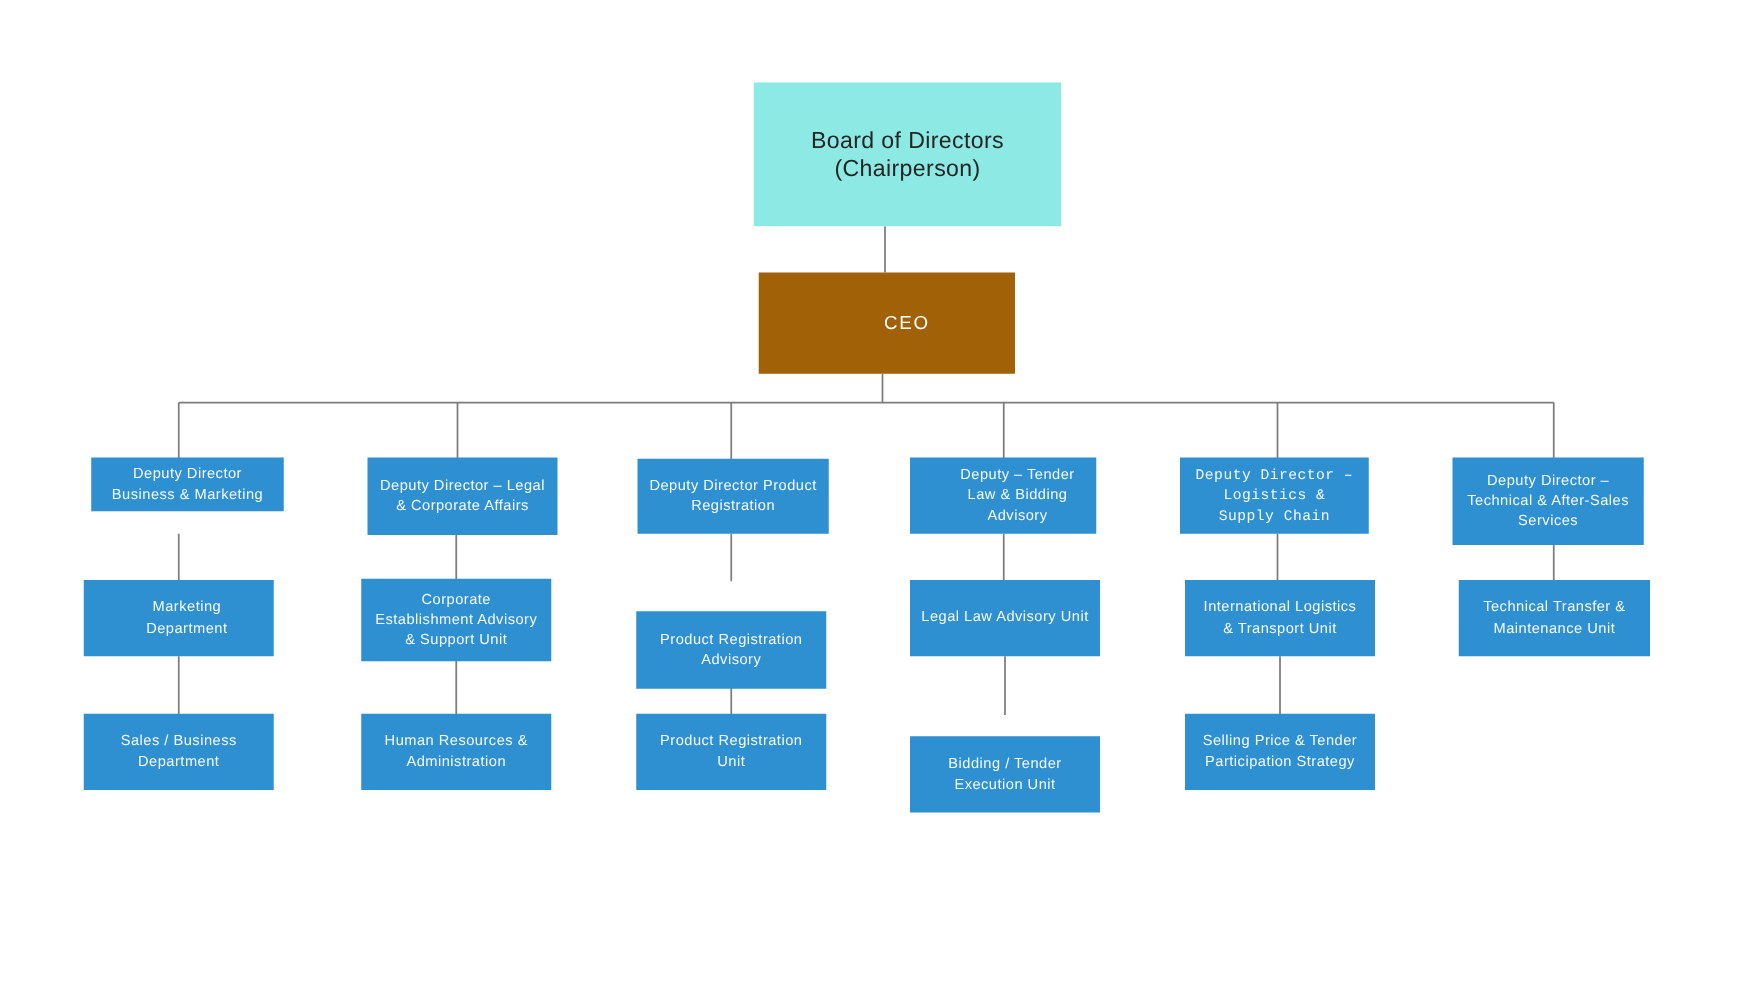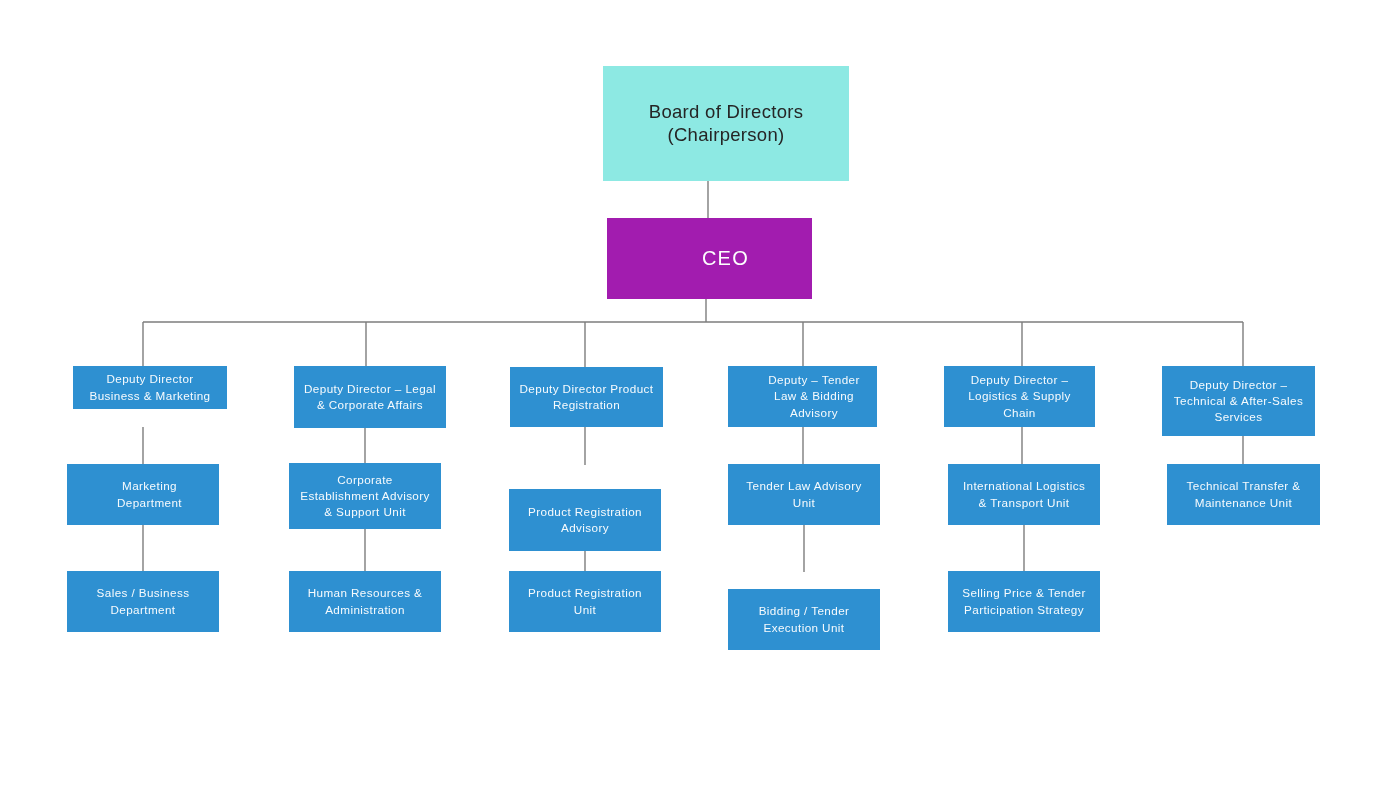--- a/index.html
+++ b/index.html
@@ -37,43 +37,43 @@
   .node--board {
     background: #8de9e3;
     color: #252525;
     font-size: 18.5px;
     line-height: 1.24;
     letter-spacing: 0.3px;
     padding: 6px 20px;
     margin-left: 18px;
   }
   .node--ceo {
-    background: #a21caf;
+    background: #a16207;
     color: #fdfefe;
-    font-size: 20px;
+    font-size: 15px;
     letter-spacing: 1.3px;
     padding-left: 32px;
   }
   .node--dept {
     background: #2e90d1;
     color: rgba(255,255,255,0.96);
     font-size: 11.7px;
     line-height: 1.38;
     letter-spacing: 0.4px;
     padding: 4px 9px;
   }
   
   .b-board { left: 585px; top: 66px;  width: 246px; height: 115px; }
   .b-ceo   { left: 607px; top: 218px; width: 205px; height: 81px; }
 
   .d1 { left: 73px;   top: 366px; width: 154px; height: 43px; }
   .d2 { left: 294px;  top: 366px; width: 152px; height: 62px; }
   .d3 { left: 510px;  top: 367px; width: 153px; height: 60px; }
   .d4 { left: 728px;  top: 366px; width: 149px; height: 61px; padding-left: 32px; }
-  .d5 { left: 944px;  top: 366px; width: 151px; height: 61px; }
+  .d5 { left: 944px;  top: 366px; width: 151px; height: 61px; font-family: Liberation Mono, monospace; }
   .d6 { left: 1162px; top: 366px; width: 153px; height: 70px; }
 
   .u11 { left: 67px;   top: 464px; width: 152px; height: 61px; padding-left: 22px; }
   .u21 { left: 289px;  top: 463px; width: 152px; height: 66px; }
   .u31 { left: 509px;  top: 464px; width: 152px; height: 62px; margin-top: 25px; }
   .u41 { left: 728px;  top: 464px; width: 152px; height: 61px; }
   .u51 { left: 948px;  top: 464px; width: 152px; height: 61px; }
   .u61 { left: 1167px; top: 464px; width: 153px; height: 61px; }
 
   .u12 { left: 67px;  top: 571px; width: 152px; height: 61px; }
@@ -119,21 +119,21 @@
   <div class="node node--dept d1">Deputy Director Business &amp; Marketing</div>
   <div class="node node--dept d2">Deputy Director – Legal &amp; Corporate Affairs</div>
   <div class="node node--dept d3">Deputy Director Product Registration</div>
   <div class="node node--dept d4">Deputy – Tender Law &amp; Bidding Advisory</div>
   <div class="node node--dept d5">Deputy Director – Logistics &amp; Supply Chain</div>
   <div class="node node--dept d6">Deputy Director – Technical &amp; After-Sales Services</div>
 
   <div class="node node--dept u11">Marketing Department</div>
   <div class="node node--dept u21">Corporate Establishment Advisory &amp; Support Unit</div>
   <div class="node node--dept u31">Product Registration Advisory</div>
-  <div class="node node--dept u41">Tender Law Advisory Unit</div>
+  <div class="node node--dept u41">Legal Law Advisory Unit</div>
   <div class="node node--dept u51">International Logistics &amp; Transport Unit</div>
   <div class="node node--dept u61">Technical Transfer &amp; Maintenance Unit</div>
 
   <div class="node node--dept u12">Sales / Business Department</div>
   <div class="node node--dept u22">Human Resources &amp; Administration</div>
   <div class="node node--dept u32">Product Registration Unit</div>
   <div class="node node--dept u42">Bidding / Tender Execution Unit</div>
   <div class="node node--dept u52">Selling Price &amp; Tender Participation Strategy</div>
 
 </div>

